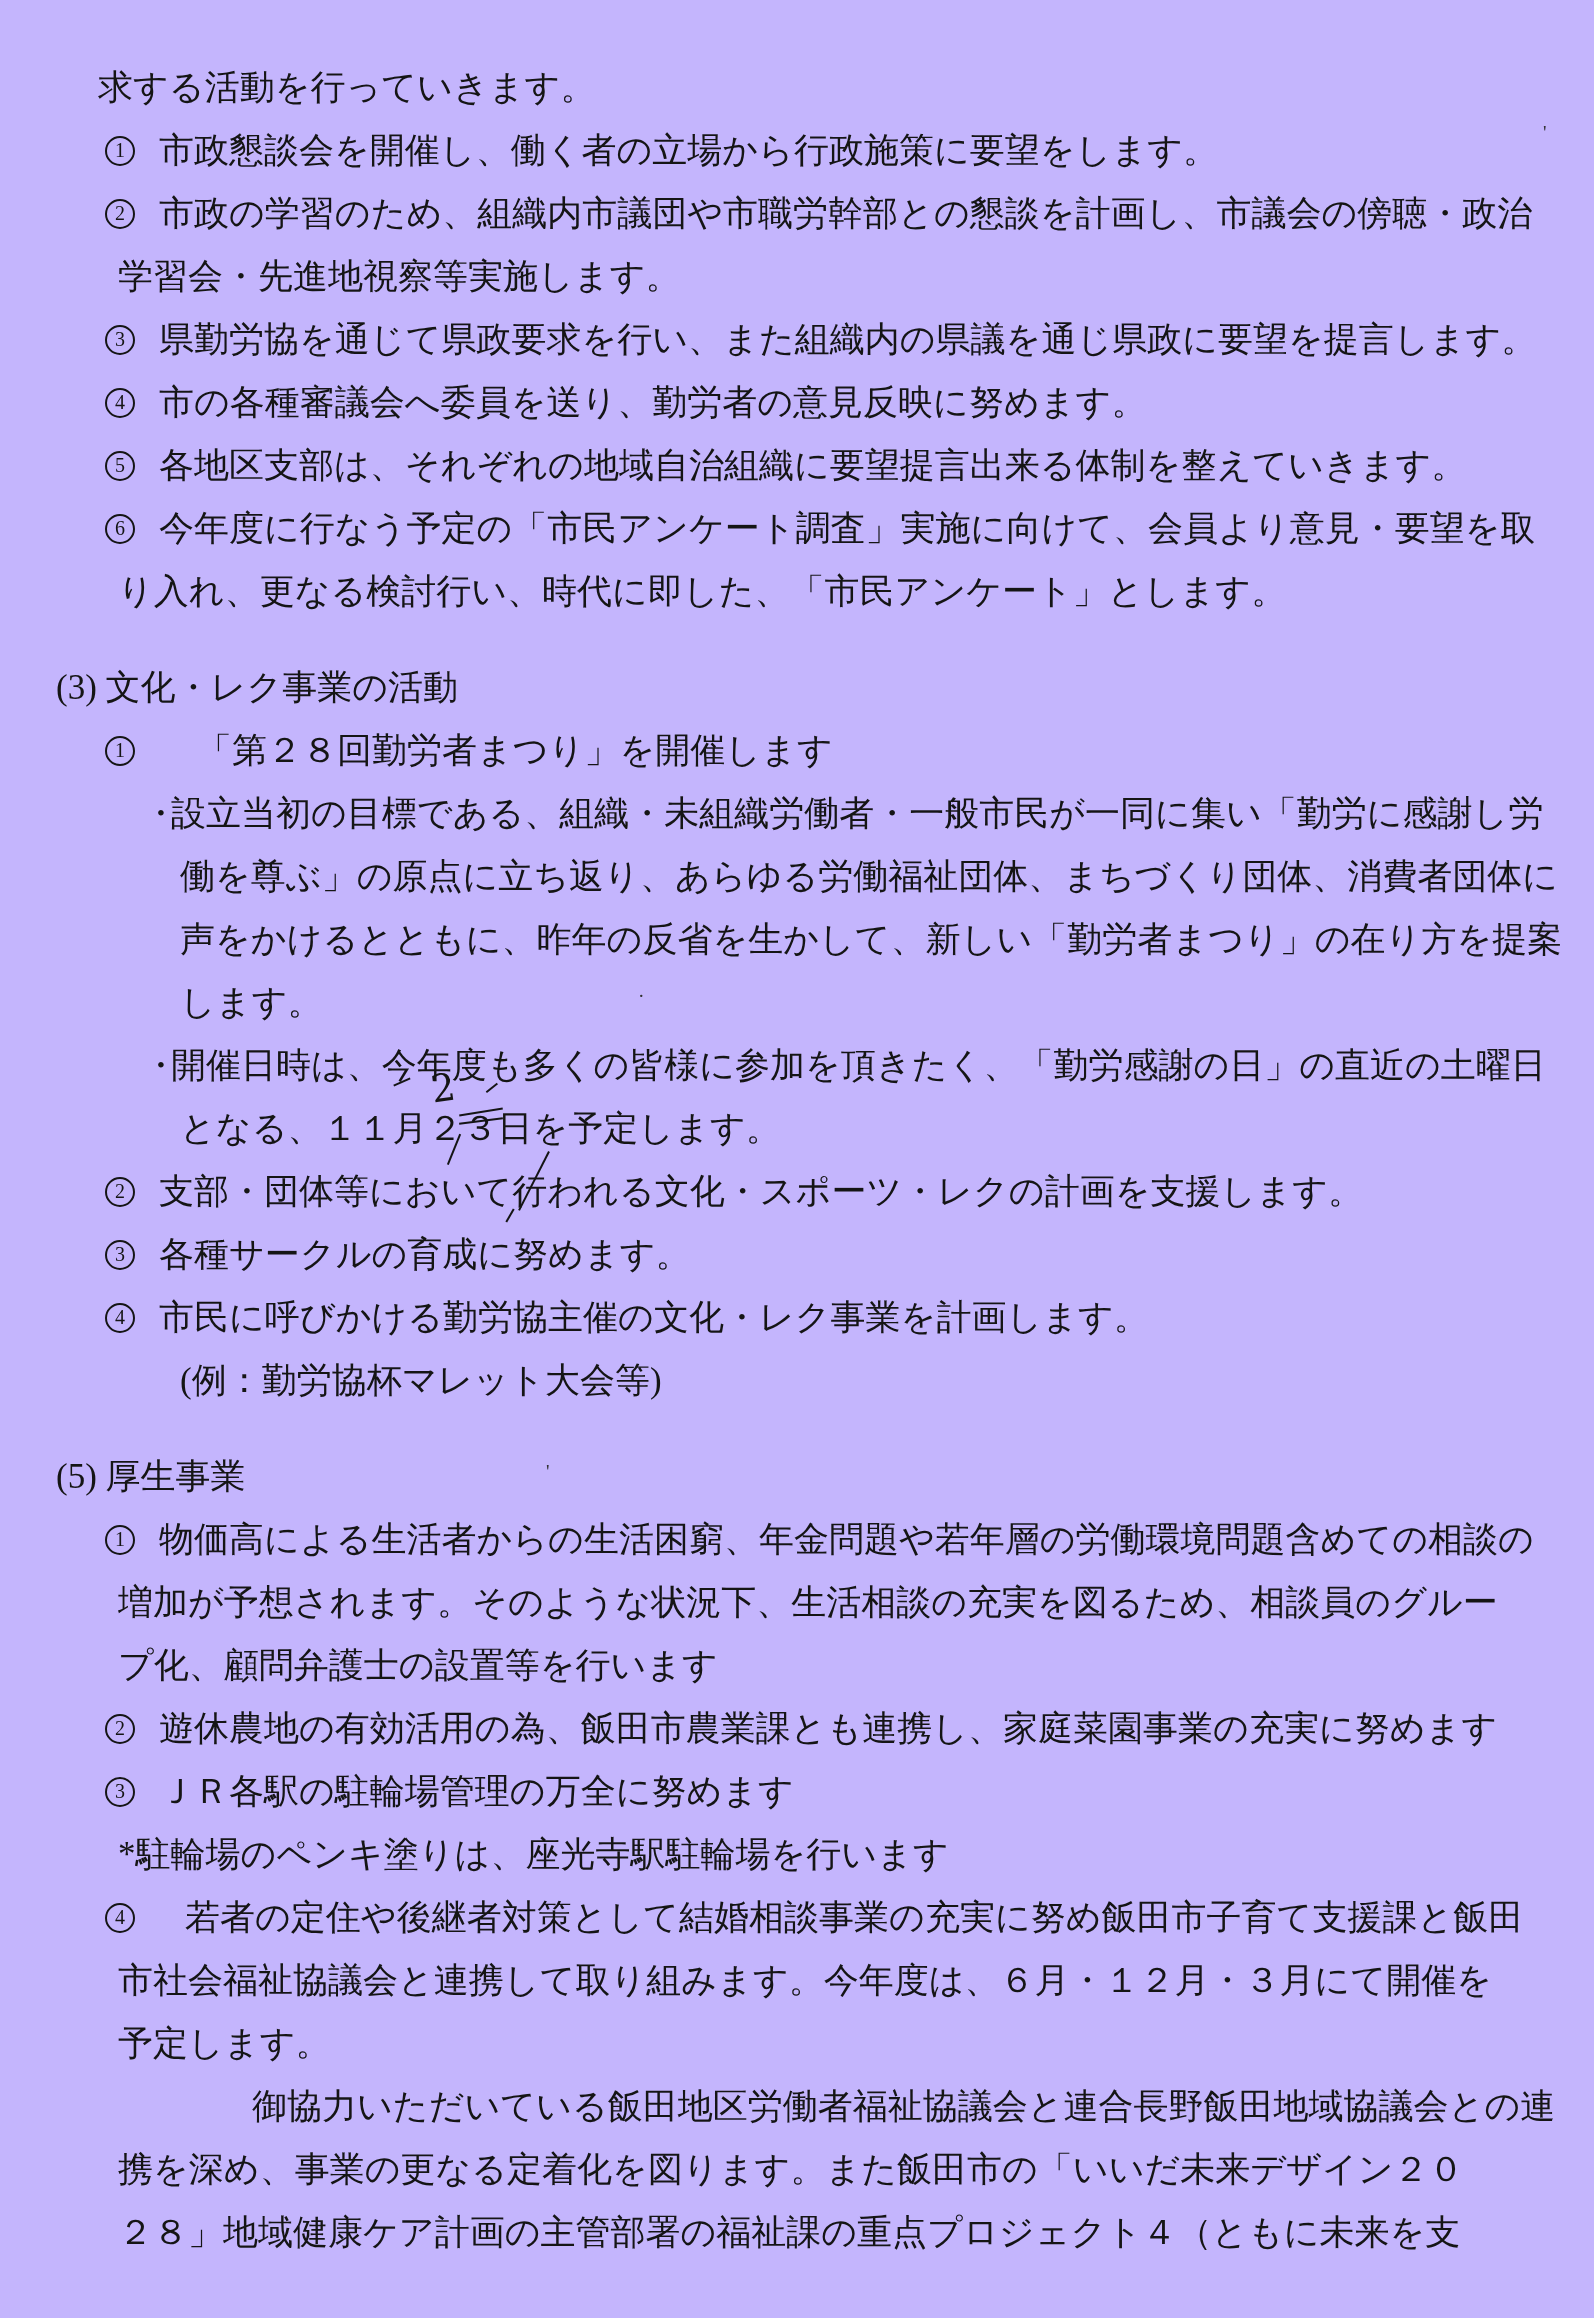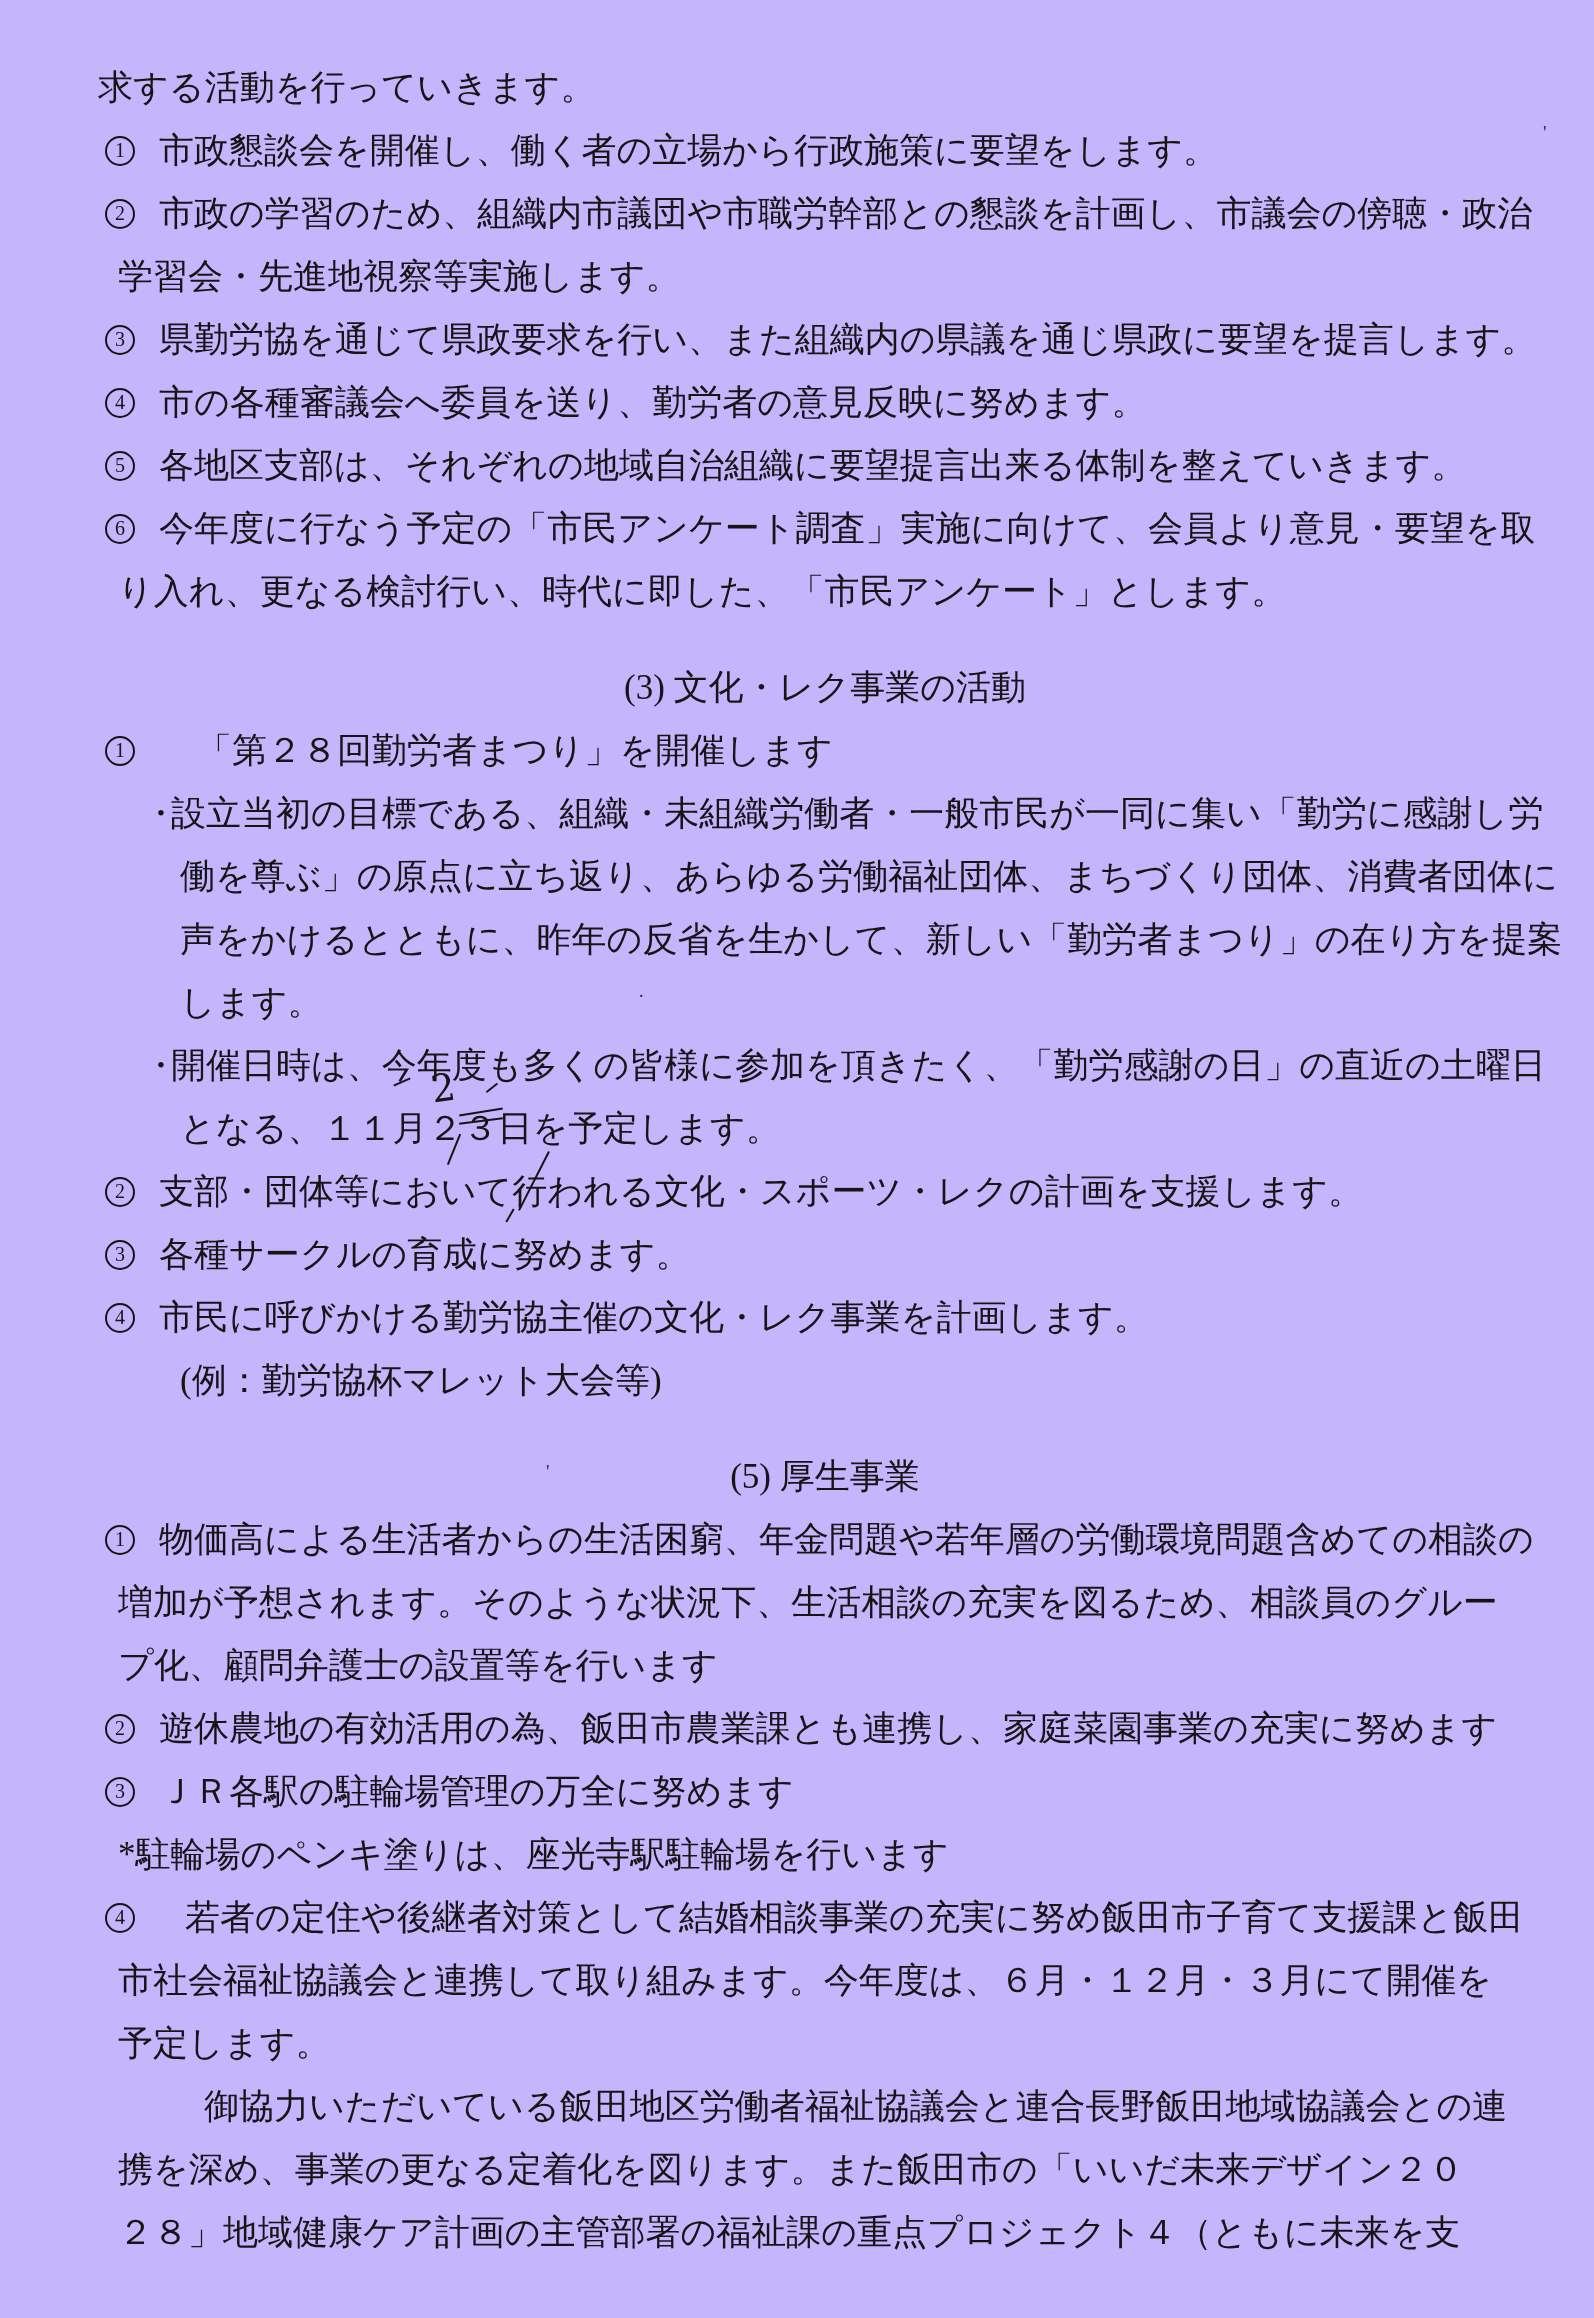--- a/index.html
+++ b/index.html
@@ -14,31 +14,31 @@
     overflow:hidden;
   }
   .lines{padding-top:56px;}
   .line{
     position:relative;
     height:63px;
     line-height:63px;
     white-space:nowrap;
     letter-spacing:0;
   }
-  .gap{margin-top:33px;text-align:center;}
+  .gap{margin-top:33px;}
   
   .h{padding-left:56px;}
   .cont0{padding-left:98px;}
   .item{padding-left:159px;}
   .cont{padding-left:118px;}
   .item-wide{padding-left:197px;}
   .item-wide2{padding-left:185px;}
   .bullet{padding-left:171px;}
   .cont2{padding-left:180px;}
-  .deep{padding-left:204px;}
+  .deep{padding-left:204px;margin-left:48px;}
   
   .cnum{
     position:absolute;
     left:105px;top:16.5px;
     width:30px;height:30px;
     box-sizing:border-box;
     border:2.3px solid #151515;
     border-radius:50%;
     font-size:20px;
     line-height:25.5px;

